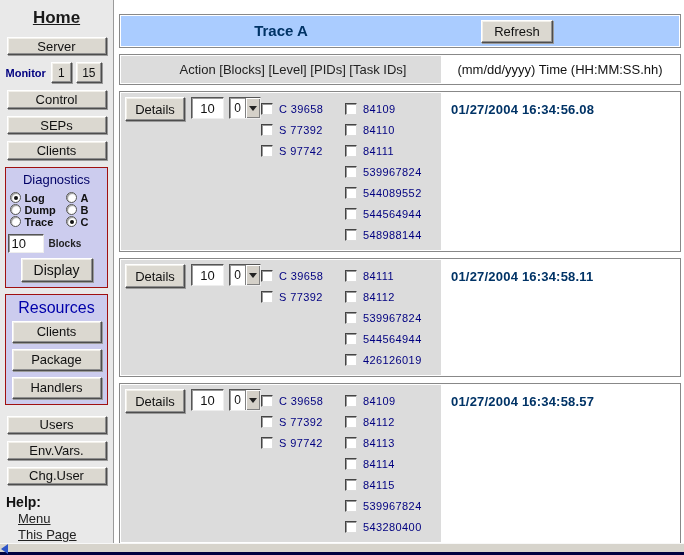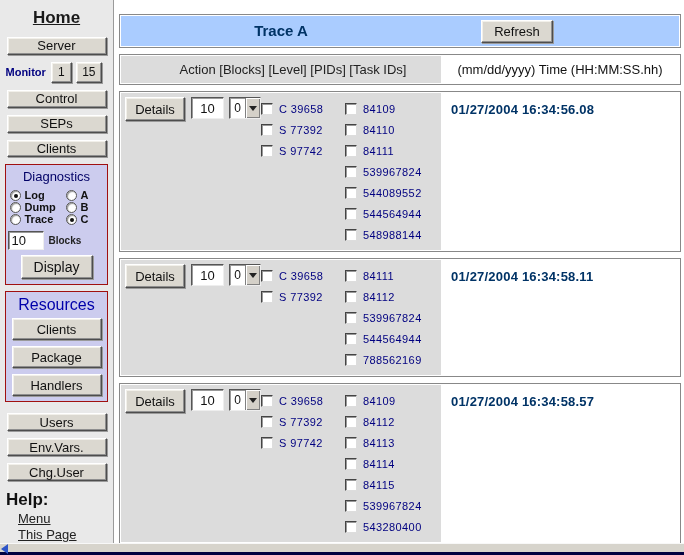--- a/index.html
+++ b/index.html
@@ -60,21 +60,21 @@
     border-right: 1px solid #eee; border-bottom: 1px solid #eee;
     box-shadow: inset 1px 1px 0 #9a9a9a;
   }
   .blocks-input { width: 36px; height: 19px; font-size: 13px; padding-left: 3px; }
   .blocks-label { font-size: 10px; font-weight: bold; color: #222; margin-left: 5px; }
   .display-btn { width: 72px; height: 24px; font-size: 14px; }
   .res-btn { width: 90px; height: 22px; margin-bottom: 6px; }
   .users-btn { margin-top: 5px; }
 
   .help-block { align-self: flex-start; margin: 2px 0 0 6px; }
-  .help-title { font-size: 17px; font-weight: bold; color: #111; margin-bottom: 1px; }
+  .help-title { font-size: 14px; font-weight: bold; color: #111; margin-bottom: 1px; }
   .help-link { display: block; font-size: 13px; color: #222; text-decoration: underline; margin: 1px 0 1px 12px; cursor: pointer; }
 
   
   .main { flex: 1; background: #fff; padding: 14px 3px 0 5px; overflow: hidden; }
   .panel { border: 1px solid #888; background: #fff; padding: 1px; margin-bottom: 6px; }
 
   .header-inner { background: #aaccff; height: 30px; display: flex; align-items: center; }
   .header-title-cell { width: 320px; text-align: center; }
   .header-title { font-size: 15px; font-weight: bold; color: #003366; }
   .refresh-btn { width: 72px; height: 23px; margin-left: 40px; font-size: 13px; }
@@ -318,21 +318,21 @@
                 <label class="cb-row">
                   <span class="cb"></span>
                   <span class="cb-label">539967824</span>
                 </label>
                 <label class="cb-row">
                   <span class="cb"></span>
                   <span class="cb-label">544564944</span>
                 </label>
                 <label class="cb-row">
                   <span class="cb"></span>
-                  <span class="cb-label">788562169</span>
+                  <span class="cb-label">426126019</span>
                 </label>
               </div>
       </div>
       <div class="entry-right">
         <div class="timestamp">01/27/2004 16:34:58.11</div>
       </div>
     </div>
   </div>
 
   <div class="panel entry">

